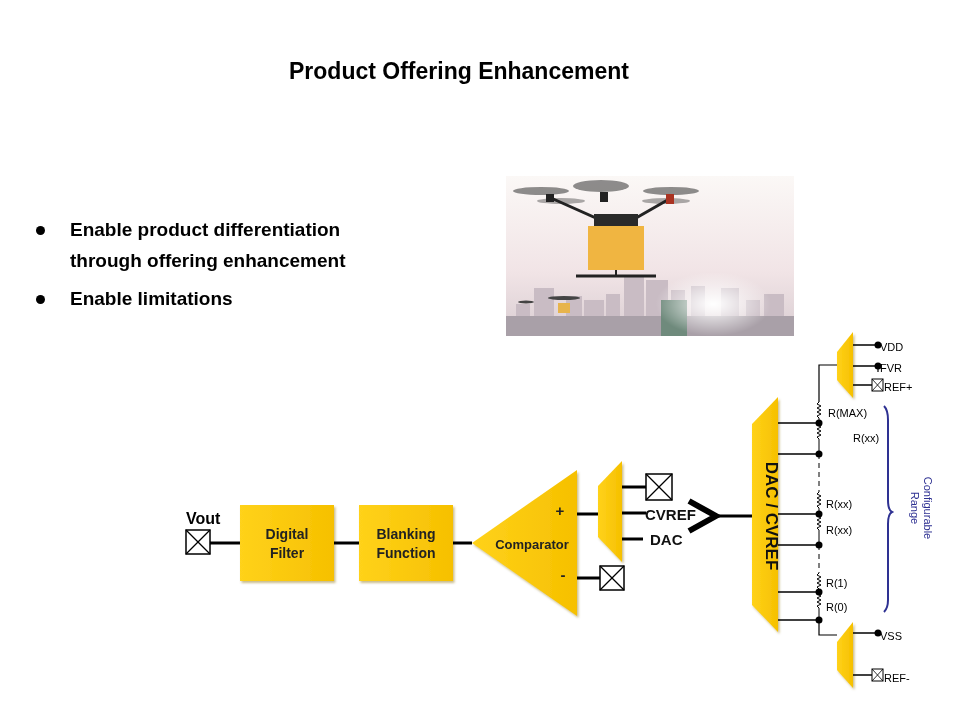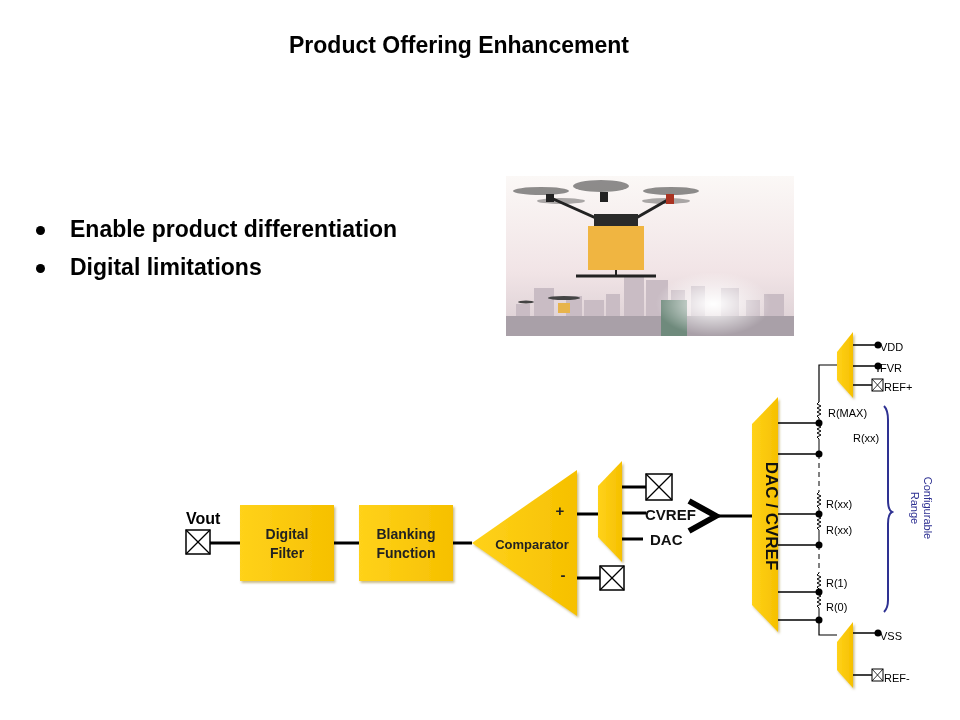--- a/index.html
+++ b/index.html
@@ -1,37 +1,38 @@
 <!DOCTYPE html>
 <html><head>
 <meta charset="utf-8">
 <style>
   html, body { margin:0; padding:0; background:#ffffff; }
   body { width:960px; height:720px; position:relative; overflow:hidden; font-family:"Liberation Sans", sans-serif; color:#000; }
-  .title { position:absolute; left:0; width:918px; top:32px; text-align:center; font-size:23px; font-weight:bold; }
+  .title { position:absolute; left:0; width:918px; top:58px; text-align:center; font-size:23px; font-weight:bold; }
   .bullets { position:absolute; left:34px; top:214px; width:450px; margin:0; padding:0; list-style:none; }
-  .bullets li { position:relative; padding-left:36px; font-size:23px; font-weight:bold; line-height:31px; margin-bottom:7px; }
+  .bullets li { position:relative; padding-left:36px; font-size:19px; font-weight:bold; line-height:31px; margin-bottom:7px; }
   .bullets li .dot { position:absolute; left:2px; top:12px; width:9px; height:9px; border-radius:50%; background:#000; }
   .photo { position:absolute; left:506px; top:176px; width:288px; height:160px; overflow:hidden; }
   svg.diagram { position:absolute; left:0; top:0; }
   .lbl { font-family:"Liberation Sans", sans-serif; }
 </style>
 </head>
 <body>
 
 <div class="title">Product Offering Enhancement</div>
 
 <ul class="bullets">
   <li>
     <span class="dot"></span>
     <span>Enable product differentiation</span><br>
+    <span>through offering enhancement</span>
   </li>
   <li>
     <span class="dot"></span>
-    <span>Digital limitations</span>
+    <span>Enable limitations</span>
   </li>
 </ul>
 
 <div class="photo">
   <svg width="288" height="160" viewBox="0 0 288 160">
     <defs>
       <linearGradient id="sky" x1="0" y1="0" x2="0" y2="1">
         <stop offset="0" stop-color="#fbf8f6"></stop>
         <stop offset="0.6" stop-color="#f1e4e6"></stop>
         <stop offset="1" stop-color="#d9cdd2"></stop>

